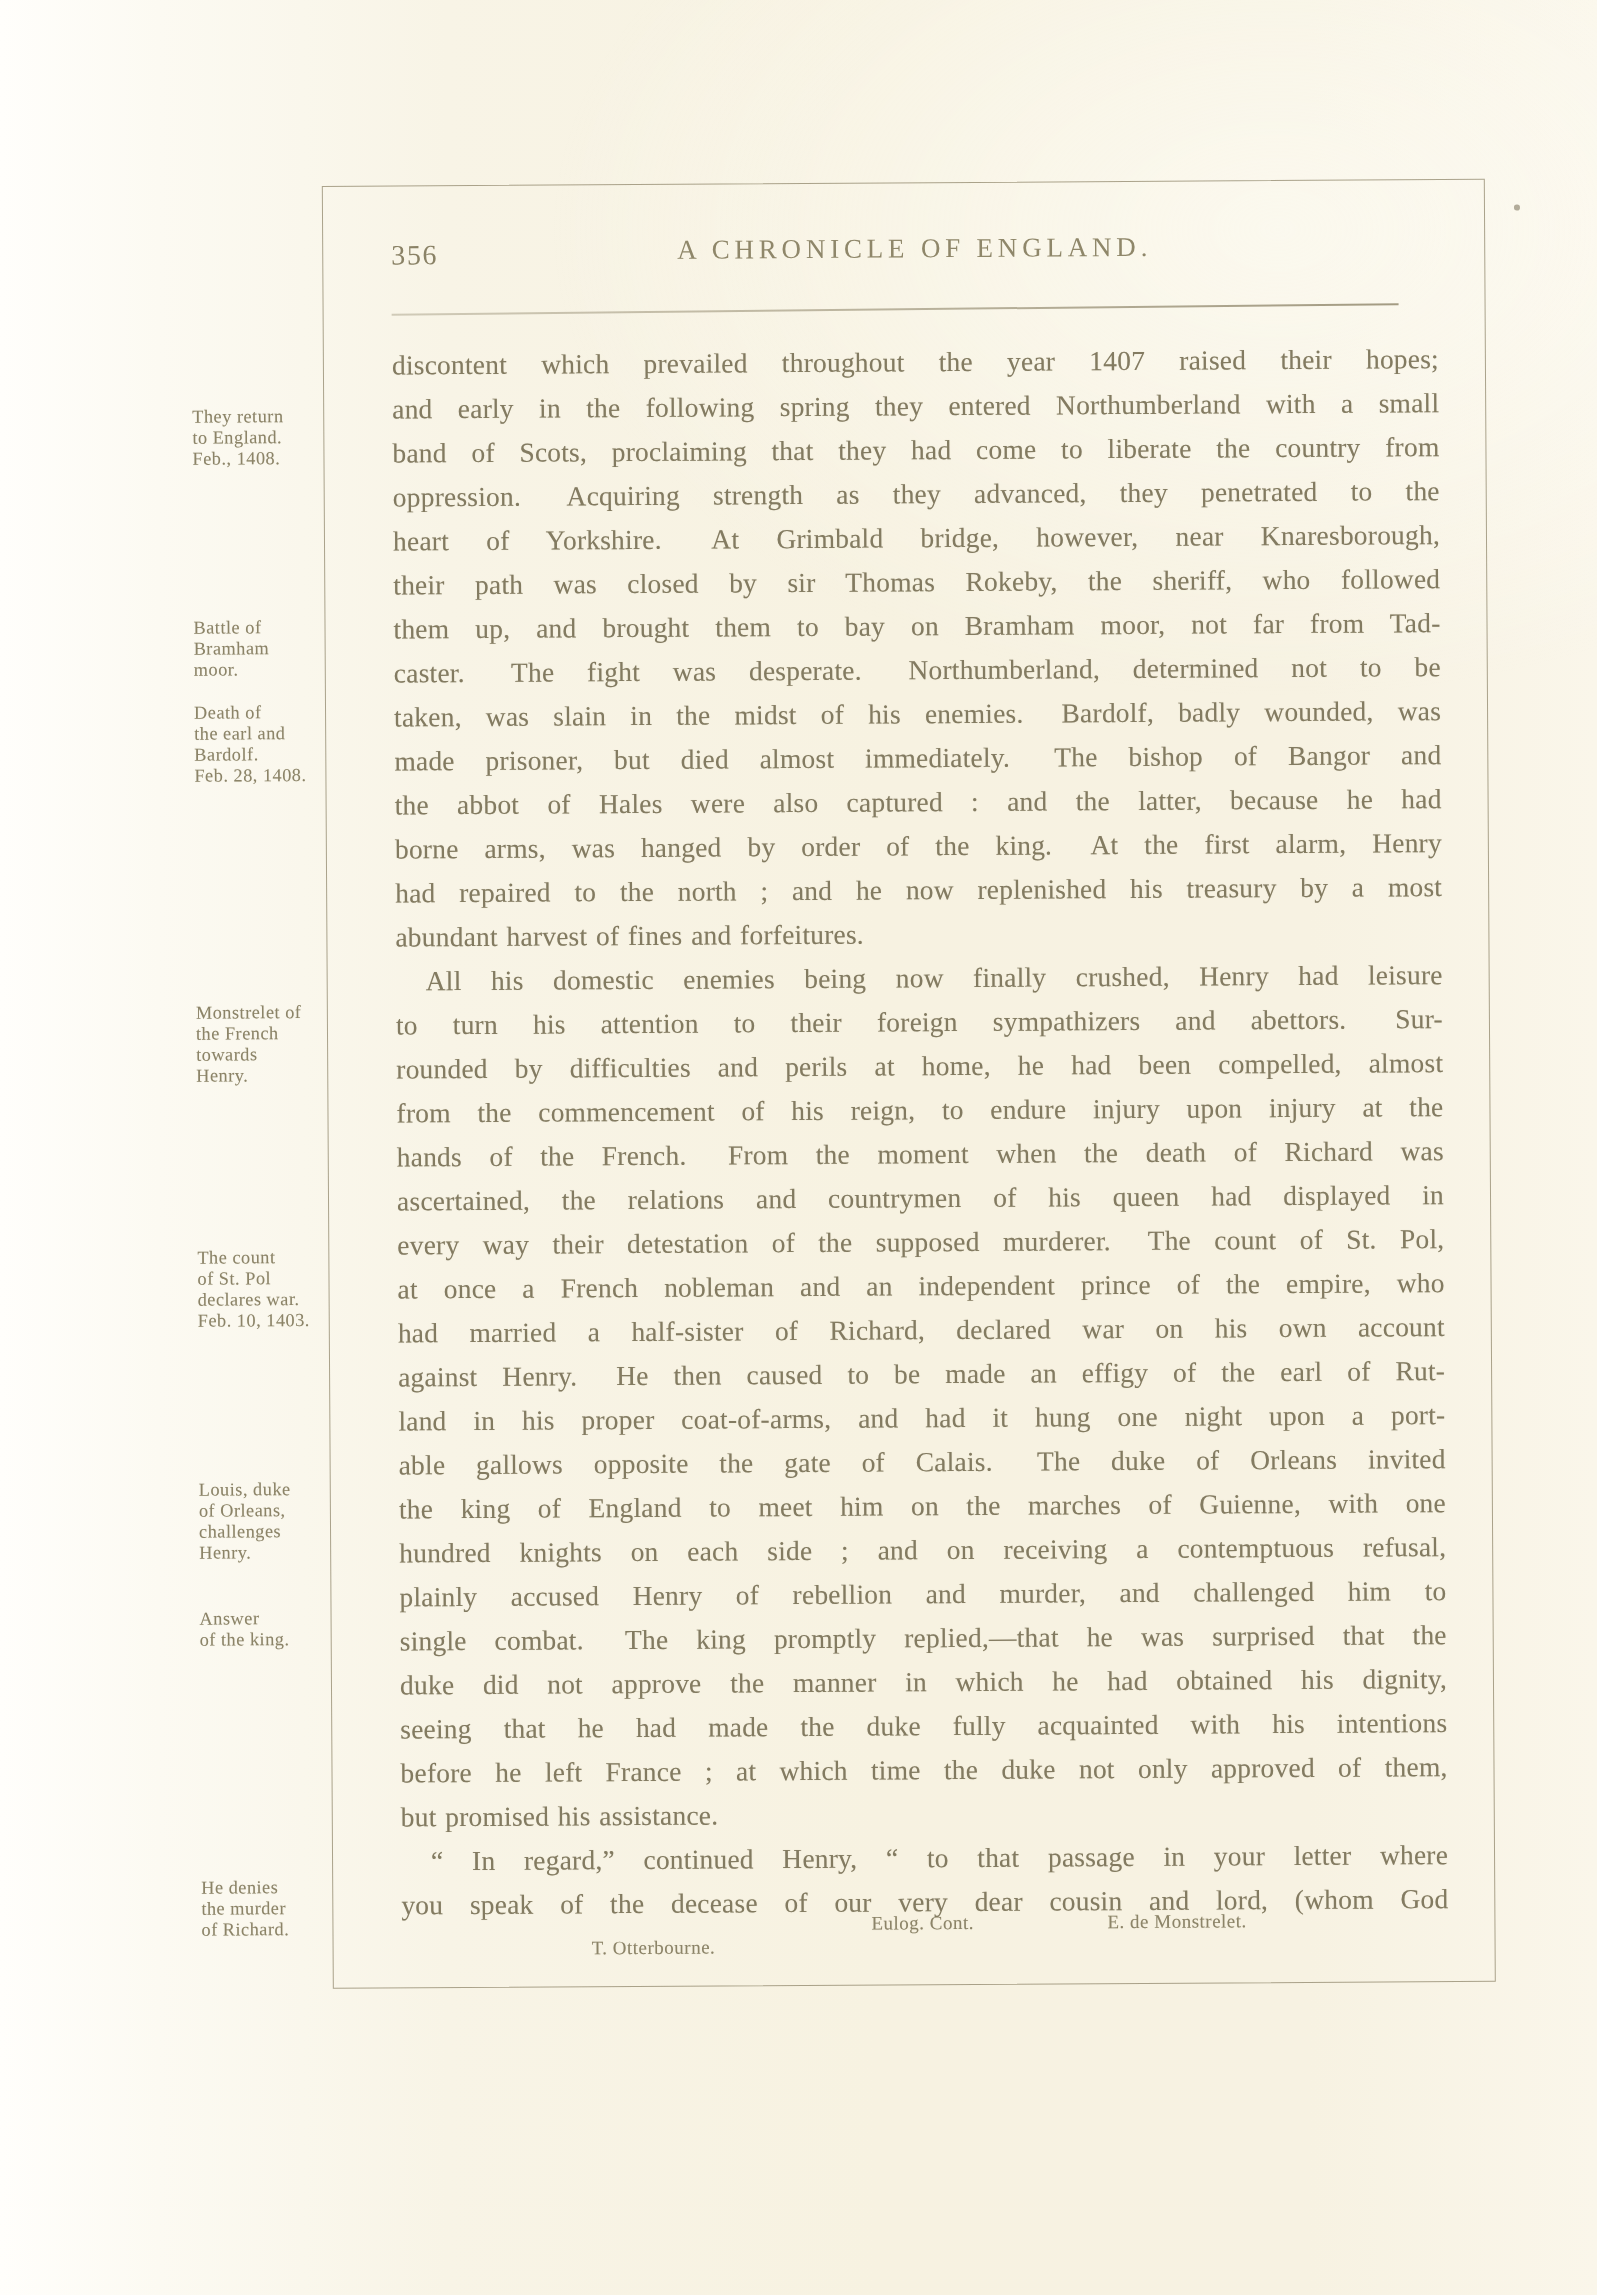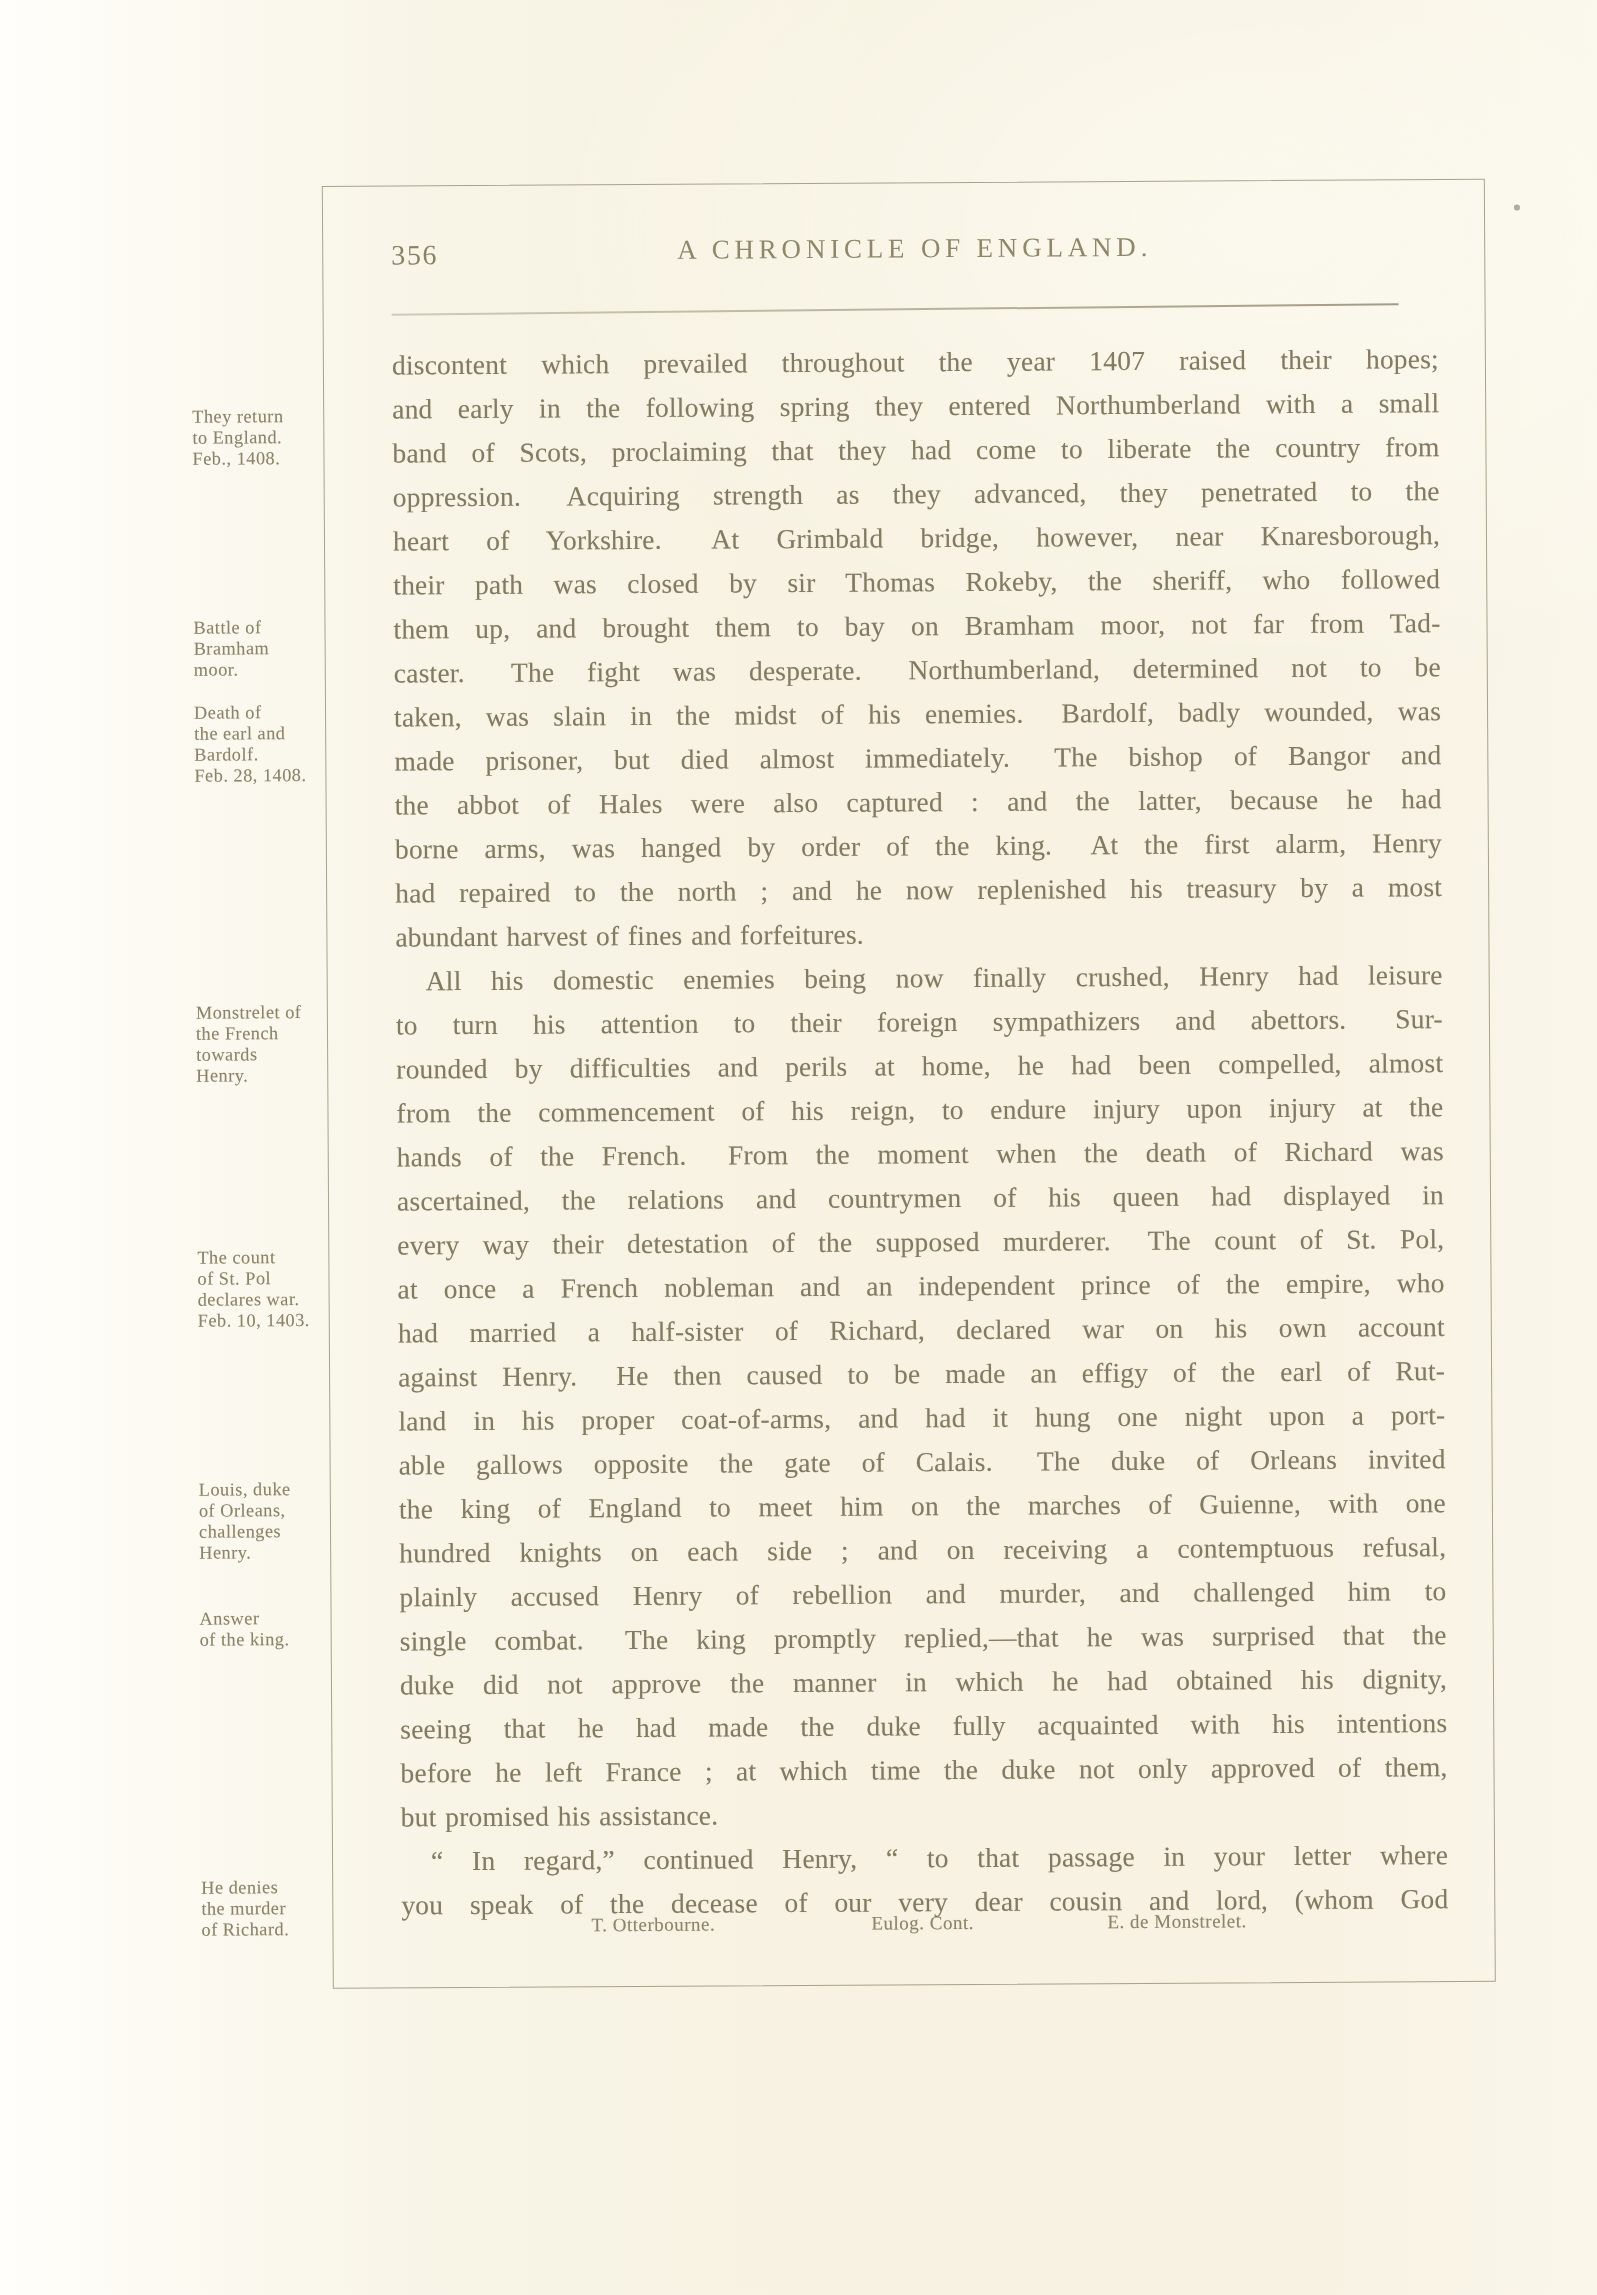--- a/index.html
+++ b/index.html
@@ -183,21 +183,21 @@
         <span class="note-line">of the king.</span>
       </div>
       <div class="margin-note" style="top: 1874px;">
         <span class="note-line">He denies</span>
         <span class="note-line">the murder</span>
         <span class="note-line">of Richard.</span>
       </div>
     </div>
 
   <div id="footnotes-layer">
-      <span class="footnote" style="left: 586px;">T. Otterbourne.</span>
+      <span class="footnote" style="left: 586px; margin-top: 23px;">T. Otterbourne.</span>
       <span class="footnote" style="left: 866px;">Eulog. Cont.</span>
       <span class="footnote" style="left: 1102px;">E. de Monstrelet.</span>
     </div>
 
   <div class="ink-speck"></div>
 
 </div>
 
 
 </body></html>

